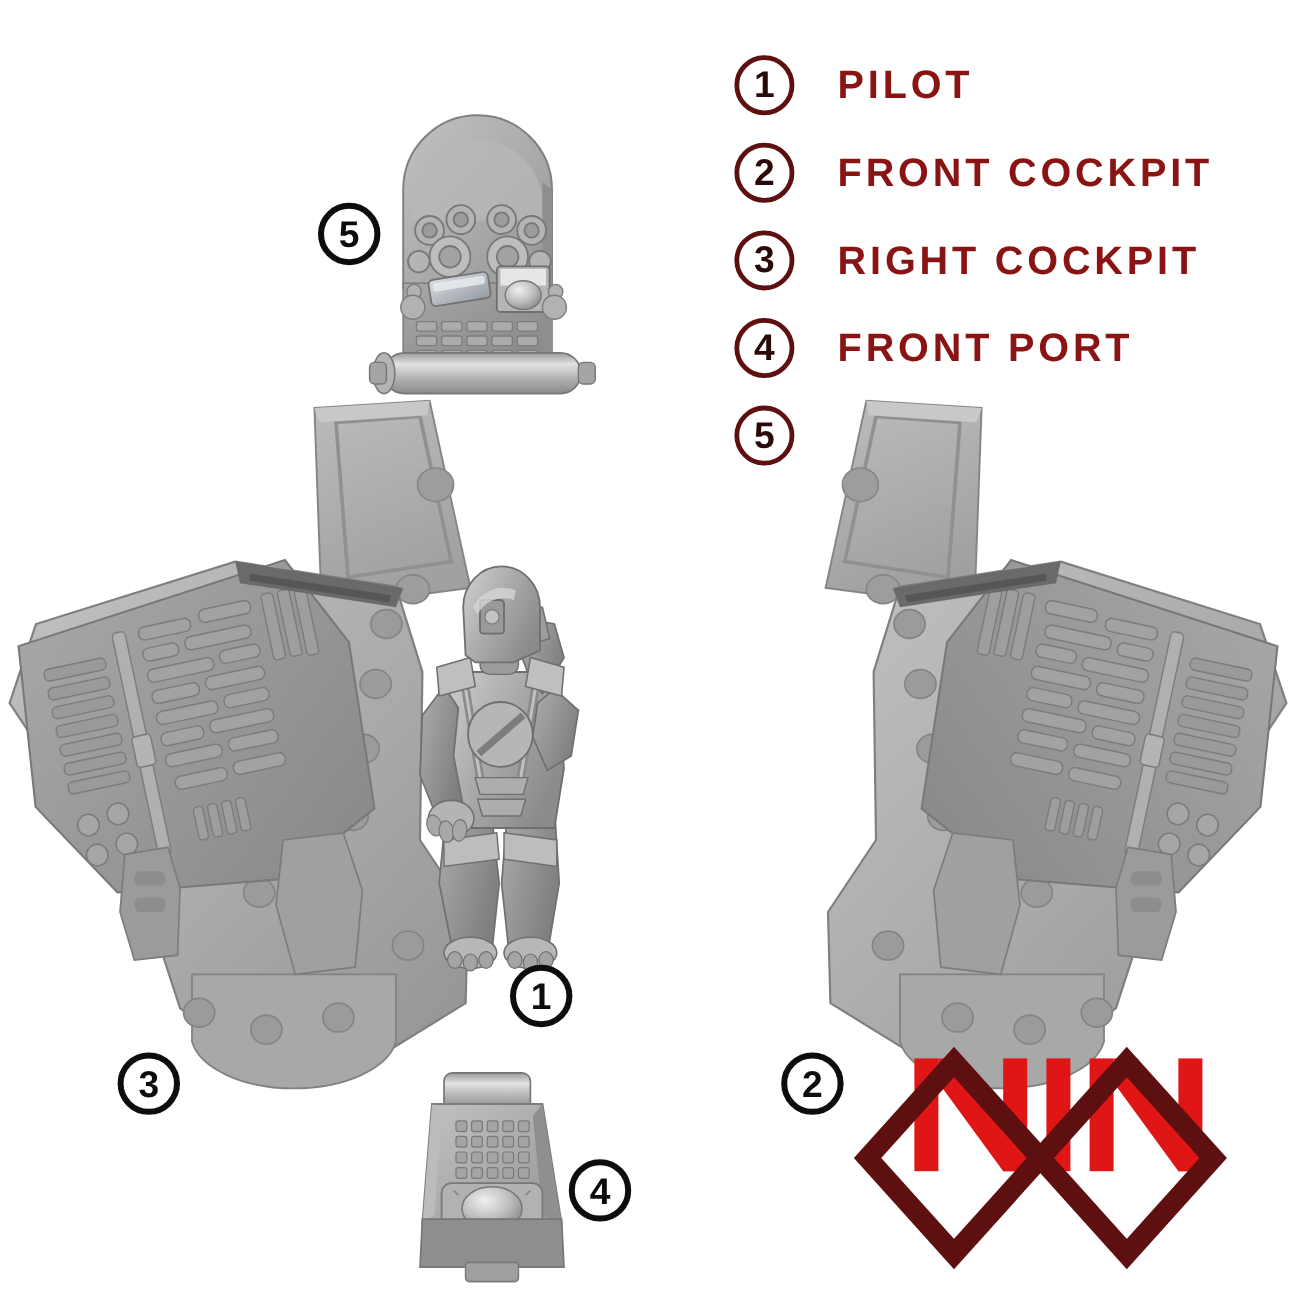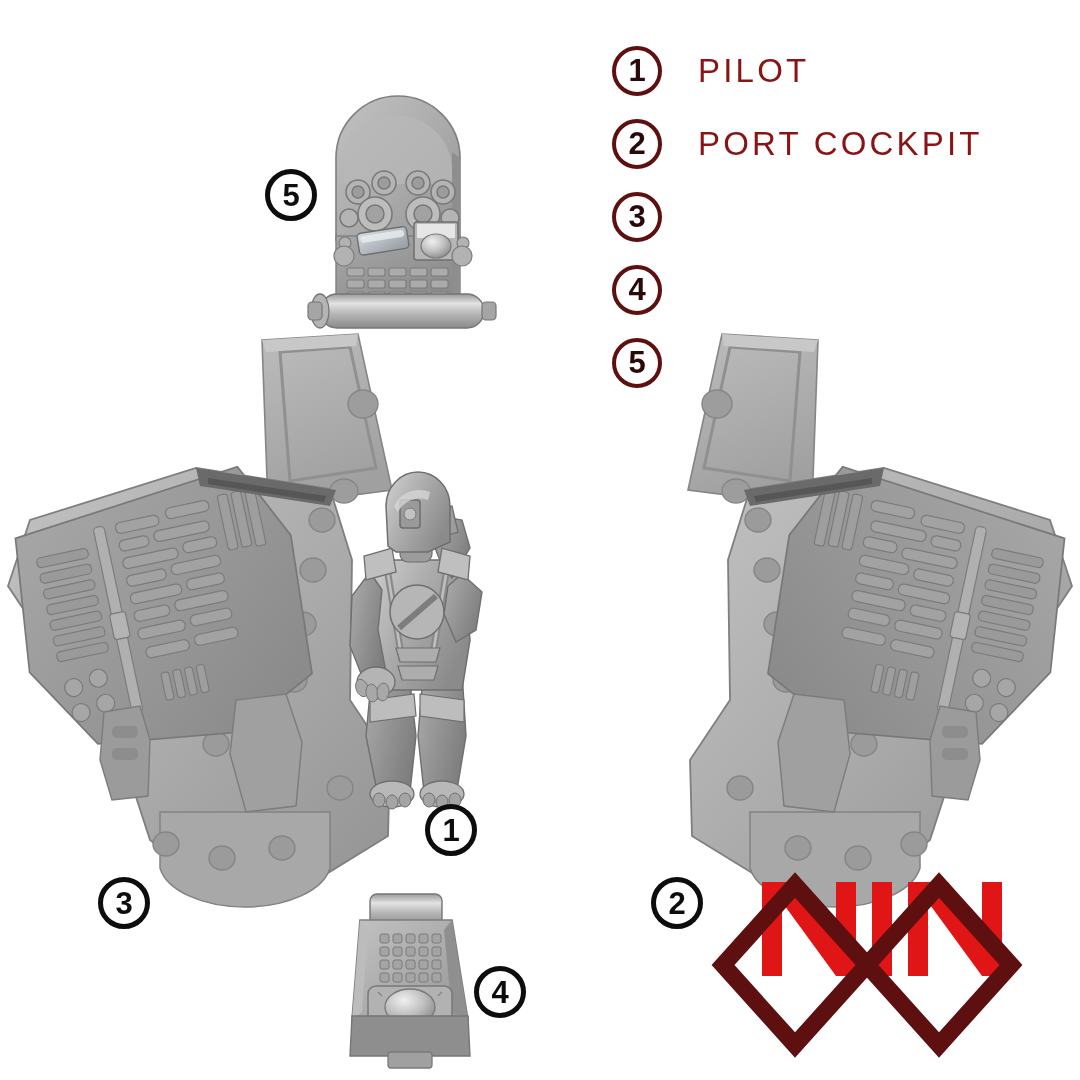--- a/index.html
+++ b/index.html
@@ -42,21 +42,21 @@
     align-items: center;
     justify-content: center;
     line-height: 1;
     box-sizing: border-box;
     background: #ffffff;
   }
   .legend-label {
     margin-left: 36px;
     color: #8a1414;
     font-size: 33px;
-    font-weight: normal;
+    font-weight: bold;
     letter-spacing: 3.2px;
     white-space: nowrap;
   }
 
   
   .callout {
     position: absolute;
     width: 52px;
     height: 52px;
     border-radius: 50%;
@@ -496,29 +496,31 @@
 
   <div id="legend">
 
     <div class="legend-row">
       <div class="legend-badge">1</div>
       <div class="legend-label">PILOT</div>
     </div>
 
     <div class="legend-row">
       <div class="legend-badge">2</div>
-      <div class="legend-label">PORT COCKPIT</div>
+      <div class="legend-label">FRONT COCKPIT</div>
     </div>
 
     <div class="legend-row">
       <div class="legend-badge">3</div>
+      <div class="legend-label">RIGHT COCKPIT</div>
     </div>
 
     <div class="legend-row">
       <div class="legend-badge">4</div>
+      <div class="legend-label">FRONT PORT</div>
     </div>
 
     <div class="legend-row">
       <div class="legend-badge">5</div>
     </div>
 
   </div>
 
   <div class="callout" id="callout-1">1</div>
   <div class="callout" id="callout-2">2</div>

